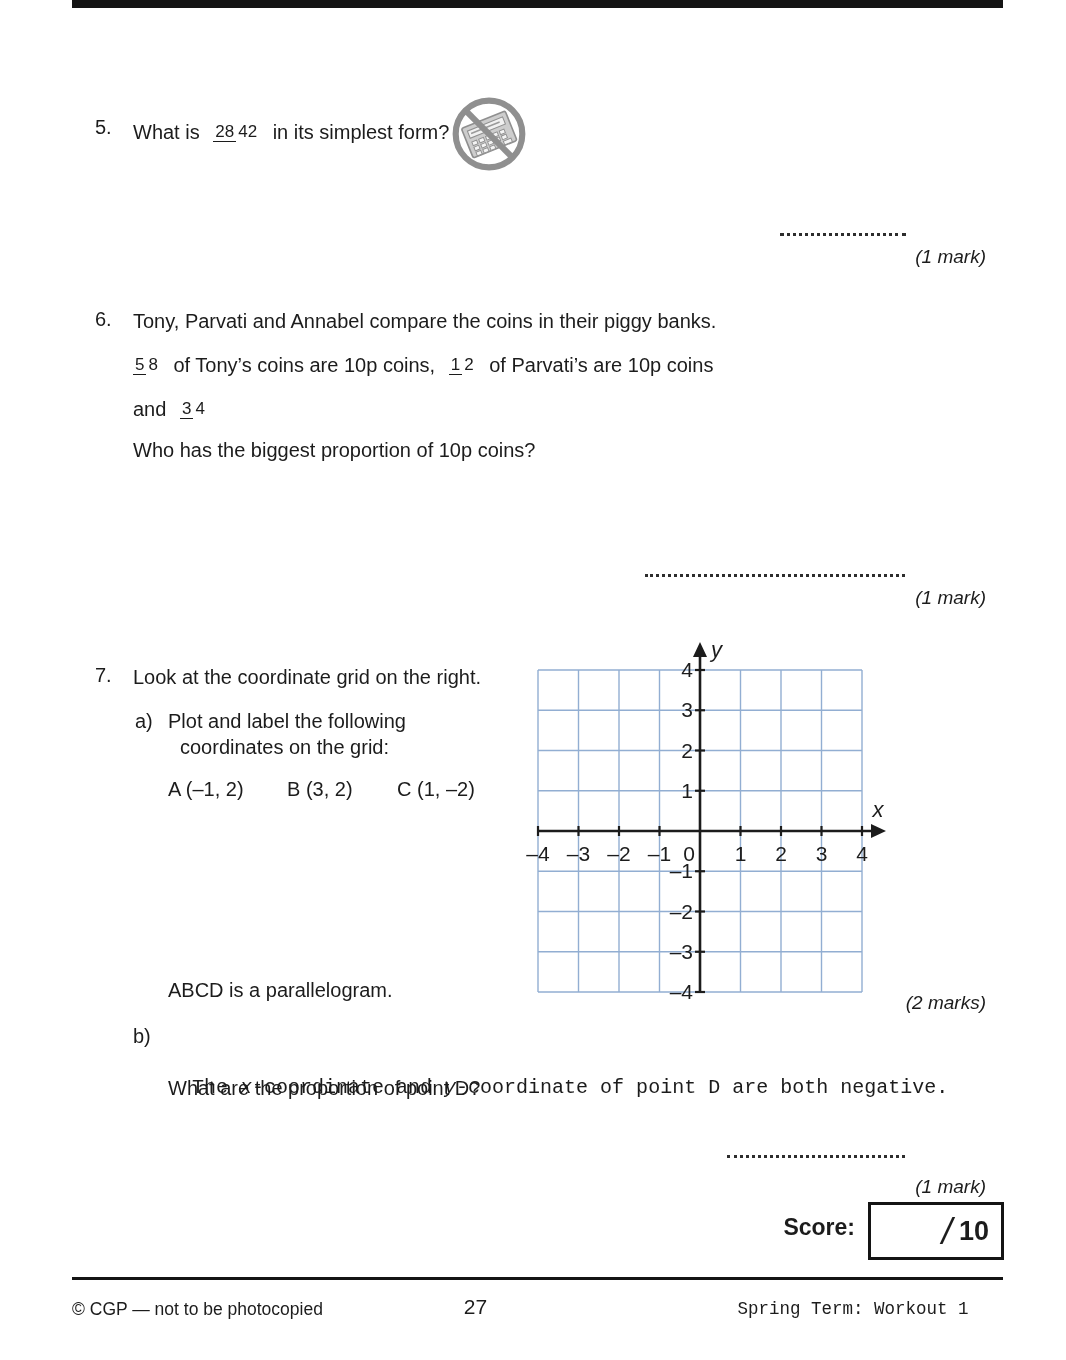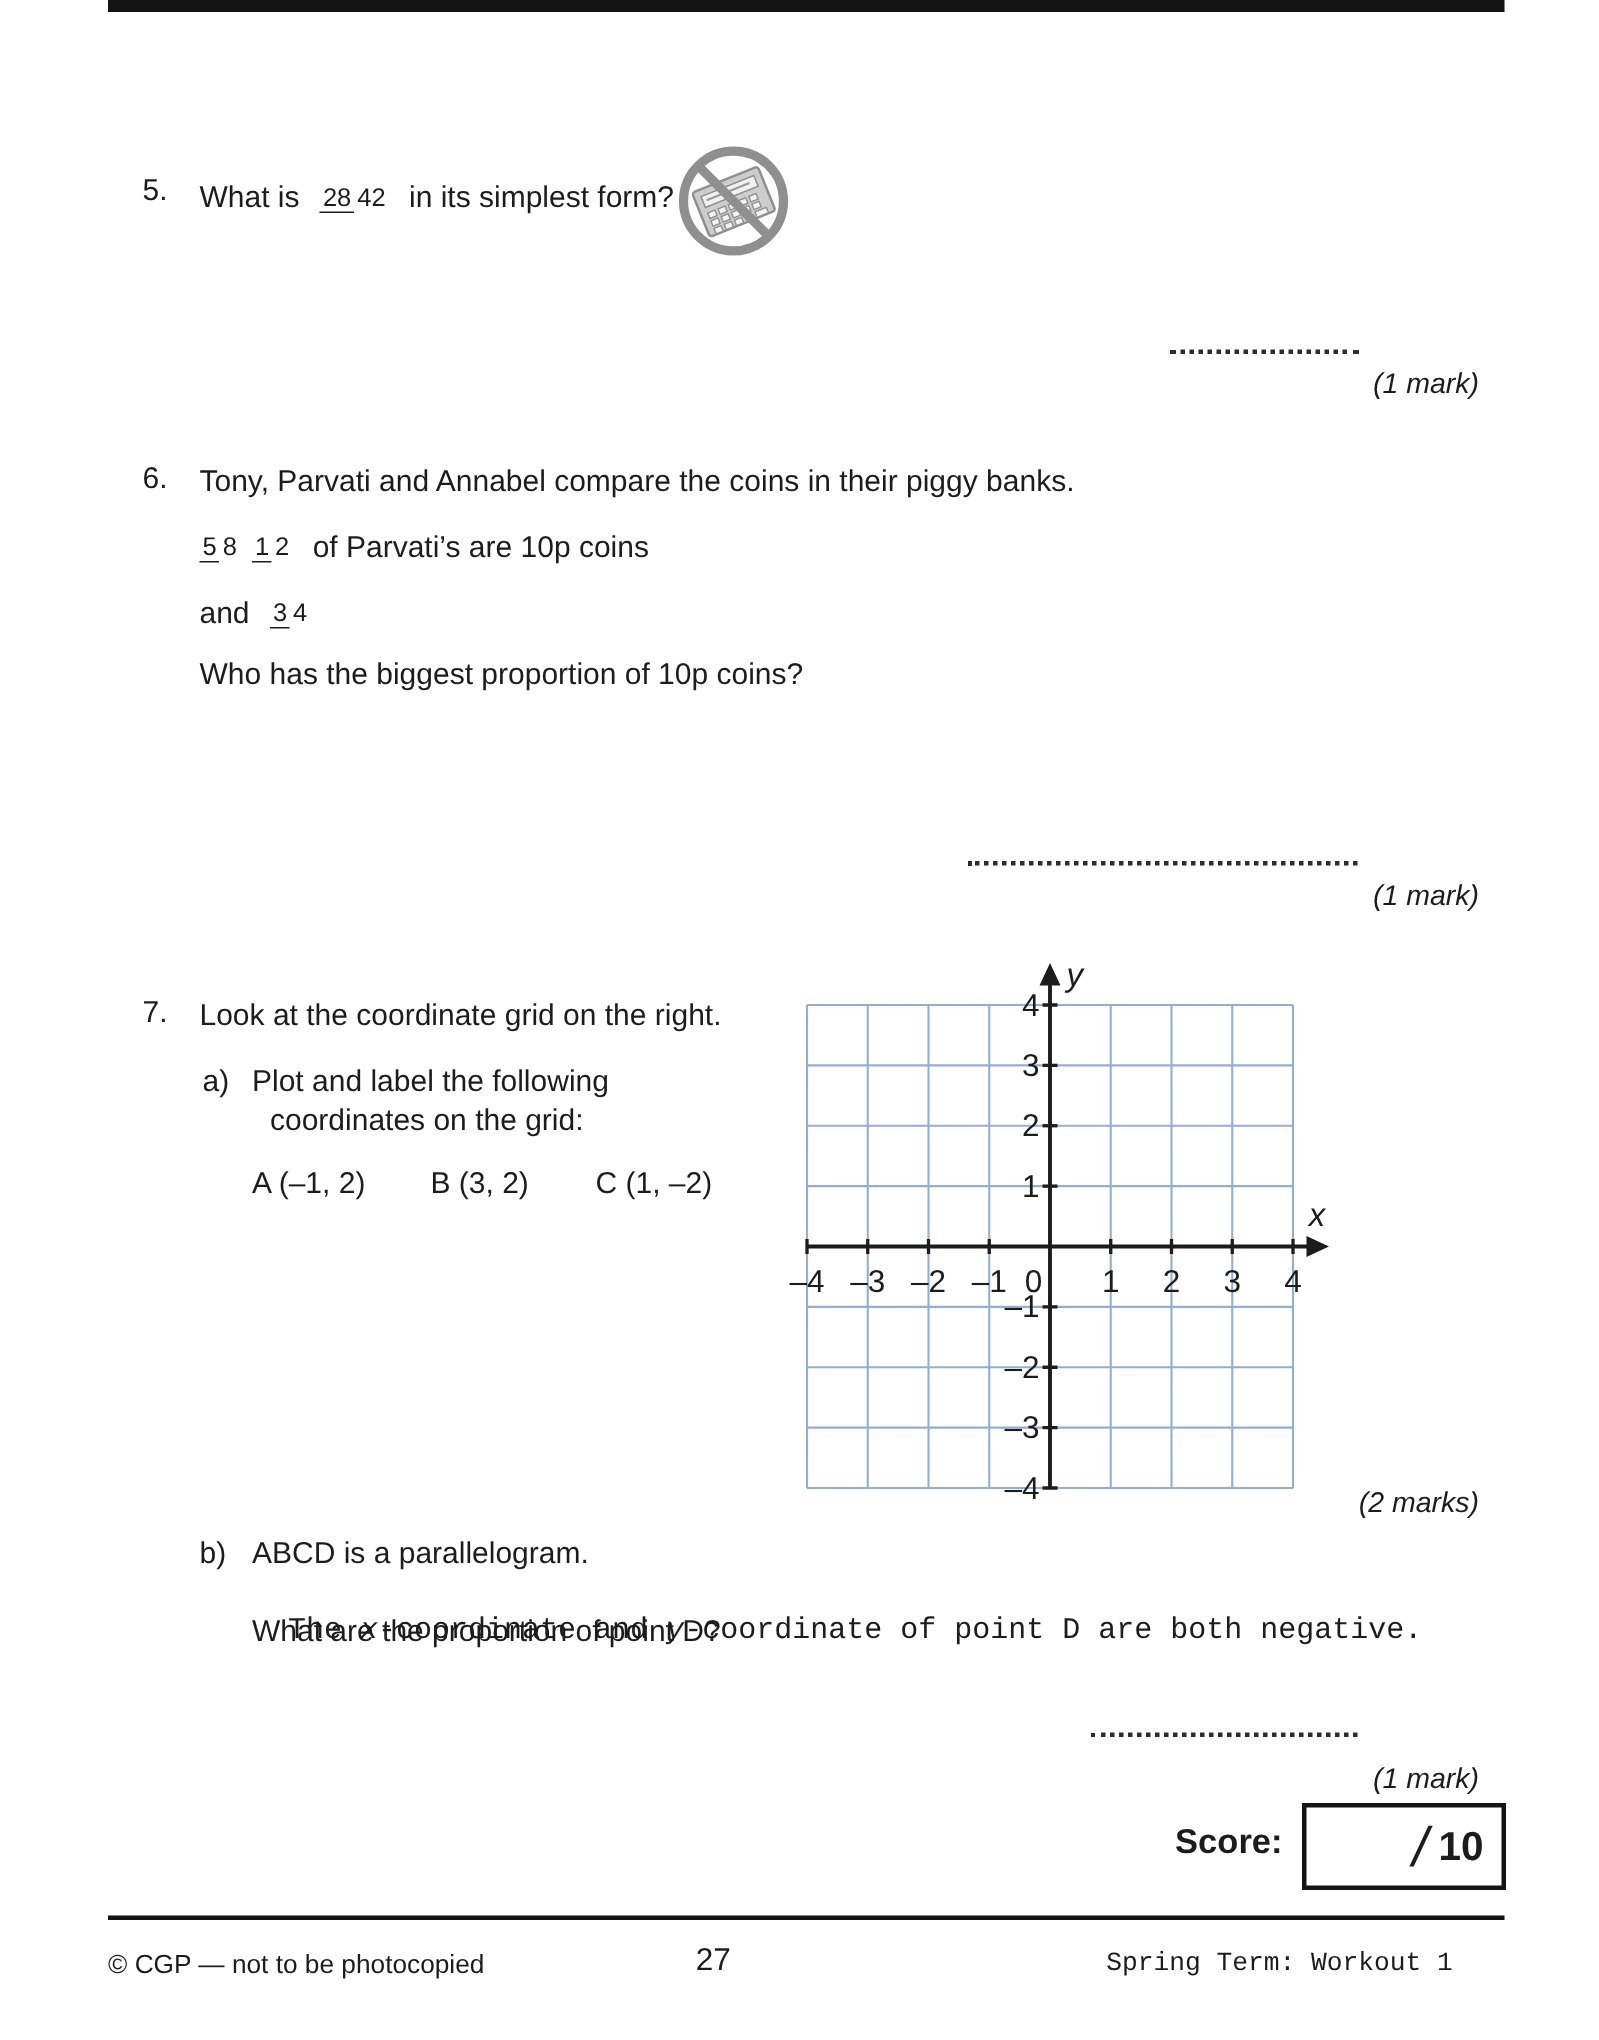--- a/index.html
+++ b/index.html
@@ -72,20 +72,21 @@
 <div class="abs mark" style="left:820px;top:246px;">(1 mark)</div>
 
 <div class="abs qnum" style="left:95px;top:308px;">6.</div>
 <div class="abs t" style="left:133px;top:308px;">Tony, Parvati and Annabel compare the coins in their piggy banks.</div>
 
 <div class="abs fracrow" style="left:133px;top:340px;height:50px;">
   <span class="frac">
     <span class="num">5</span>
     <span class="den">8</span>
   </span>
+  <span> of Tony’s coins are 10p coins, </span>
   <span class="frac">
     <span class="num">1</span>
     <span class="den">2</span>
   </span>
   <span> of Parvati’s are 10p coins</span>
 </div>
 
 <div class="abs fracrow" style="left:133px;top:384px;height:50px;">
   <span>and </span>
   <span class="frac">
@@ -165,21 +166,21 @@
     <line x1="185" y1="359" x2="195" y2="359" stroke="#1c1c1c" stroke-width="2.2"></line>
     <text x="352" y="228" text-anchor="middle" font-size="21" fill="#1c1c1c">4</text>
     <text x="183" y="366" text-anchor="end" font-size="21" fill="#1c1c1c">–4</text>
     <text x="368" y="184" font-size="22" font-style="italic" text-anchor="middle" fill="#1c1c1c">x</text>
     <text x="201" y="24" font-size="22" font-style="italic" fill="#1c1c1c">y</text>
   </svg>
 
 <div class="abs mark" style="left:820px;top:992px;">(2 marks)</div>
 
 <div class="abs t" style="left:133px;top:1023px;">b)</div>
-<div class="abs t" style="left:168px;top:1023px;">ABCD is a parallelogram.</div>
+<div class="abs t" style="left:168px;top:977px;">ABCD is a parallelogram.</div>
 <div class="abs t" style="left:168px;top:1049px;font-family:Liberation Mono, monospace;">
   <span>The </span><span class="it">x</span><span>-coordinate and </span><span class="it">y</span><span>-coordinate of point D are both negative.</span>
 </div>
 <div class="abs t" style="left:168px;top:1075px;">What are the proportion of point D?</div>
 
 <div class="abs answer-line" style="left:727px;top:1141px;width:178px;"></div>
 <div class="abs mark" style="left:820px;top:1176px;">(1 mark)</div>
 
 <div class="abs score-label" style="left:695px;top:1214px;">Score:</div>
 <div class="abs score-box" style="left:868px;top:1202px;">

